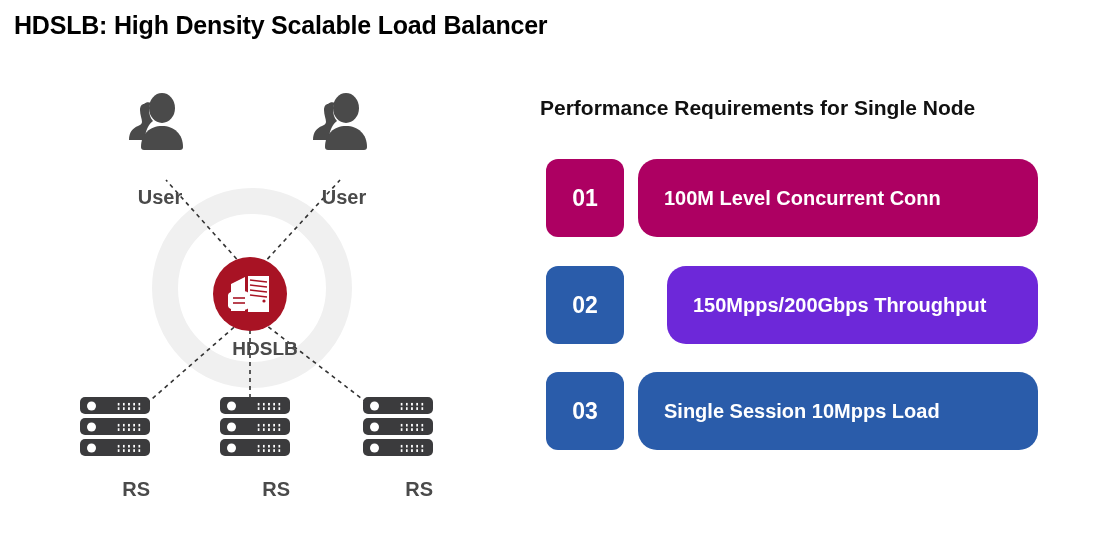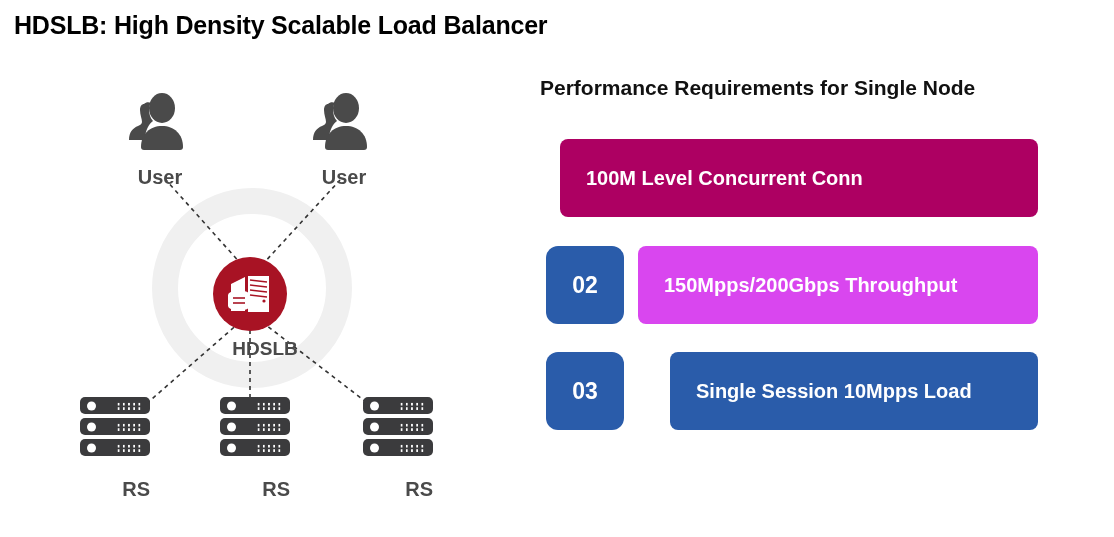--- a/index.html
+++ b/index.html
@@ -33,21 +33,21 @@
   .user-icon { width: 68px; height: 72px; }
   .user-label, .rs-label, .hdslb-label {
     text-align: center; font-weight: bold; color: #4a4a4a;
   }
   .user-label { font-size: 20px; }
   .rs-label   { font-size: 20px; text-align: right; }
   .hdslb-label{ font-size: 19px; }
 
   .user1 { left: 124px; top: 30px; width: 72px; }
   .user2 { left: 308px; top: 30px; width: 72px; }
-  .user1 .user-label, .user2 .user-label { }
+  .user1 .user-label, .user2 .user-label { margin-top: 20px; }
 
   .center-circle {
     position: absolute; left: 213px; top: 197px;
     width: 74px; height: 74px; border-radius: 50%;
     background: #a81324;
     display: flex; align-items: center; justify-content: center;
   }
   .hdslb-wrap { position:absolute; left:205px; top:278px; width:120px; }
 
   .rack { position: absolute; width: 70px; }
@@ -65,37 +65,37 @@
     background-image:
       radial-gradient(circle 1.1px, #ffffff 99%, transparent 100%);
     background-size: 5.2px 4.4px; background-position: 0 0;
   }
   .rack1 { left: 80px; top: 337px; }
   .rack2 { left: 220px; top: 337px; }
   .rack3 { left: 363px; top: 337px; }
   .rack .rs-label { margin-top: 22px; }
 
   
-  #panel { position: absolute; left: 538px; top: 44px; width: 560px; height: 420px; }
+  #panel { position: absolute; left: 538px; top: 64px; width: 560px; height: 420px; }
   .panel-title {
     position: absolute; left: 2px; top: 32px;
     font-size: 21px; font-weight: bold; color: #111111; white-space: nowrap;
   }
   .req-row { position: absolute; left: 8px; width: 492px; height: 78px; display: flex; }
   .row1 { top: 95px; }
-  .row2 { top: 202px; }
-  .row3 { top: 308px; gap: 32px; }
+  .row2 { top: 202px; gap: 29px; }
+  .row3 { top: 308px; }
   .req-num {
     width: 78px; height: 78px; border-radius: 12px;
     display: flex; align-items: center; justify-content: center;
     color: #ffffff; font-size: 23px; font-weight: bold;
     flex: 0 0 78px;
   }
   .req-bar {
-    margin-left: 14px; flex: 1 1 auto; height: 78px; border-radius: 8px;
+    margin-left: 14px; flex: 1 1 auto; height: 78px; border-radius: 19px;
     display: flex; align-items: center;
     color: #ffffff; font-size: 20px; font-weight: bold;
     padding-left: 26px;
   }
 </style>
 </head>
 <body>
 
 <div id="page">
 
@@ -208,26 +208,27 @@
         </div>
       <div class="rs-label">RS</div>
     </div>
 
   </div>
 
   <div id="panel">
     <div class="panel-title">Performance Requirements for Single Node</div>
 
     <div class="req-row row1">
+      <div class="req-num" style="background: rgb(173, 0, 98);">01</div>
       <div class="req-bar" style="background: rgb(173, 0, 98);">100M Level Concurrent Conn</div>
     </div>
 
     <div class="req-row row2">
       <div class="req-num" style="background: rgb(42, 92, 170);">02</div>
-      <div class="req-bar" style="background: #d946ef;">150Mpps/200Gbps Throughput</div>
+      <div class="req-bar" style="background: #6d28d9;">150Mpps/200Gbps Throughput</div>
     </div>
 
     <div class="req-row row3">
       <div class="req-num" style="background: rgb(42, 92, 170);">03</div>
       <div class="req-bar" style="background: rgb(42, 92, 170);">Single Session 10Mpps Load</div>
     </div>
   </div>
 
 </div>
 

